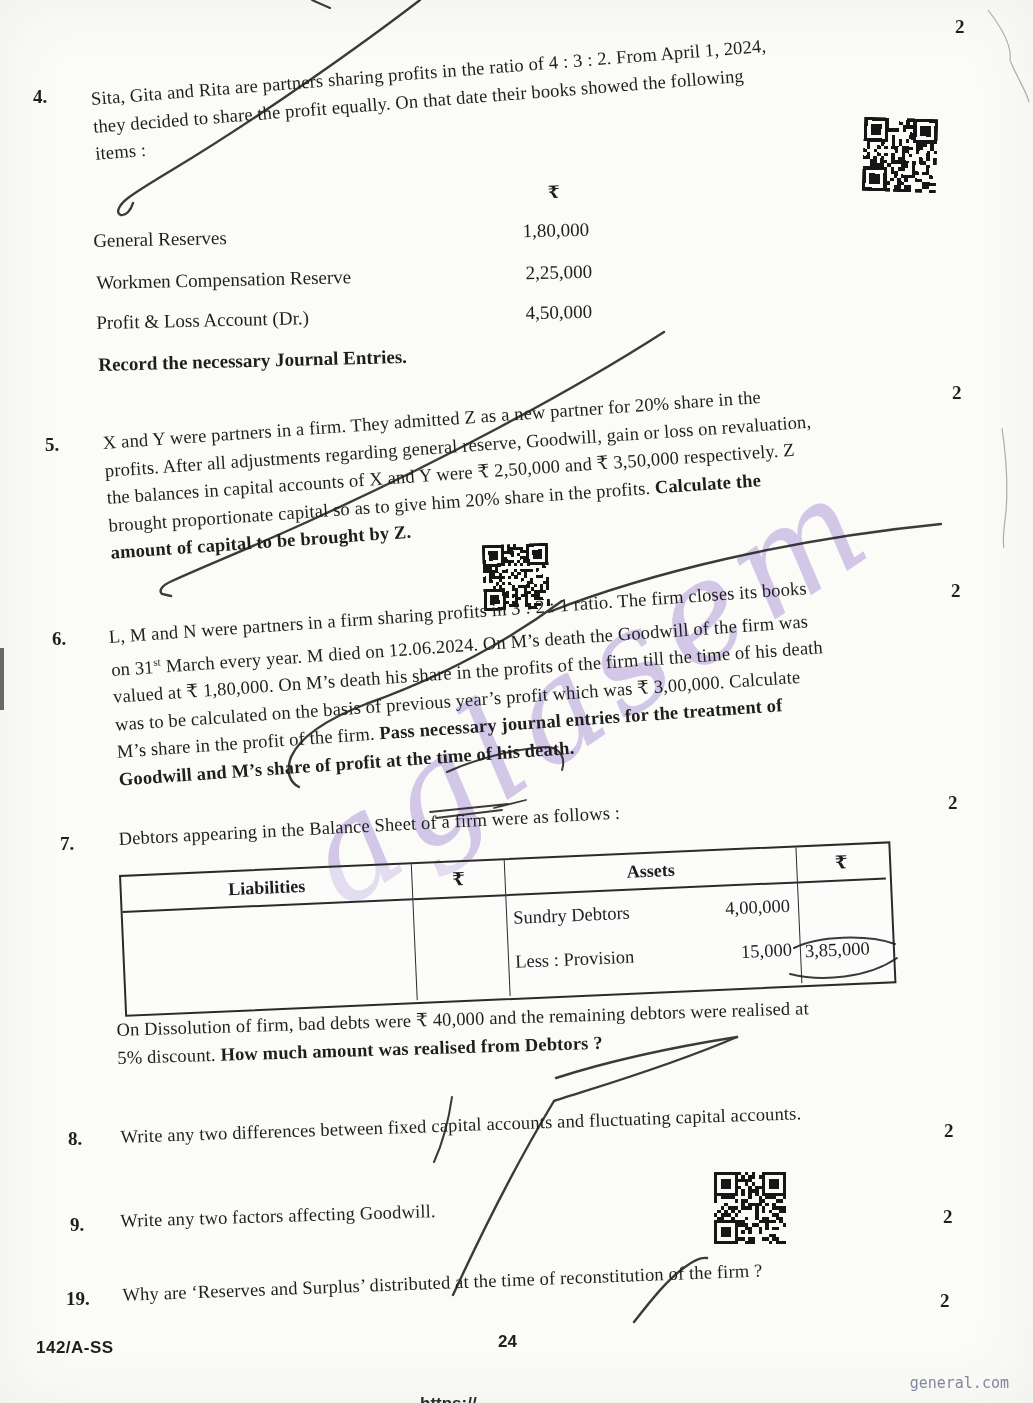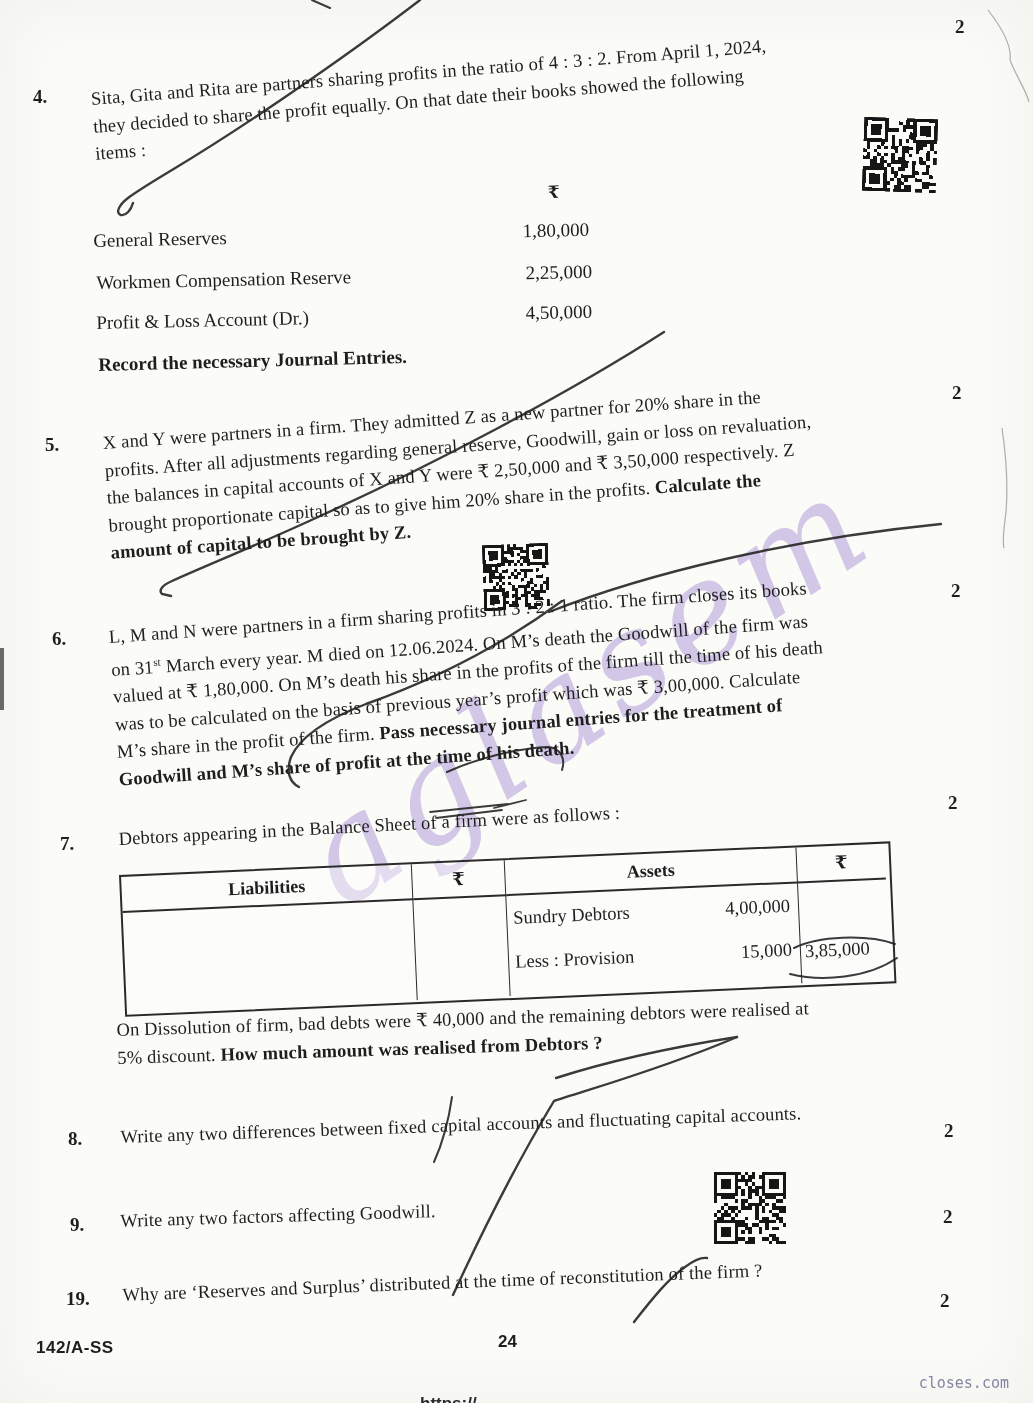--- a/index.html
+++ b/index.html
@@ -825,21 +825,21 @@
         <rect x="20" y="20" width="1" height="1"></rect>
       </svg>
     </div>
 
   <div class="qnum" style="left:66px;top:1288px;">19.</div>
   <div class="blk tl" style="left:122px;top:1282px;transform:rotate(-2.2deg);">Why are ‘Reserves and Surplus’ distributed at the time of reconstitution of the firm ?</div>
   <div class="marks" style="left:940px;top:1290px;">2</div>
 
   <div class="footer-code">142/A-SS</div>
   <div class="pageno">24</div>
-  <div class="credit">closes.com</div>
+  <div class="credit">general.com</div>
   <div class="partial-url">https://</div>
 
   <svg class="ink" width="1033" height="1403" viewBox="0 0 1033 1403">
     <g fill="none" stroke="#202020" stroke-width="2.4" stroke-linecap="round" opacity="0.88">
 
       <path d="M 420 0 C 368 40 262 116 172 170 C 152 182 136 192 128 198 C 119 205 115 213 121 215 C 126 216 131 210 133 203"></path>
 
       <path d="M 664 332 C 566 395 430 466 318 517 C 262 543 205 566 172 581 C 163 585 158 590 162 594 L 171 596"></path>
 
       <path d="M 549 612 C 648 573 790 539 941 524"></path>

